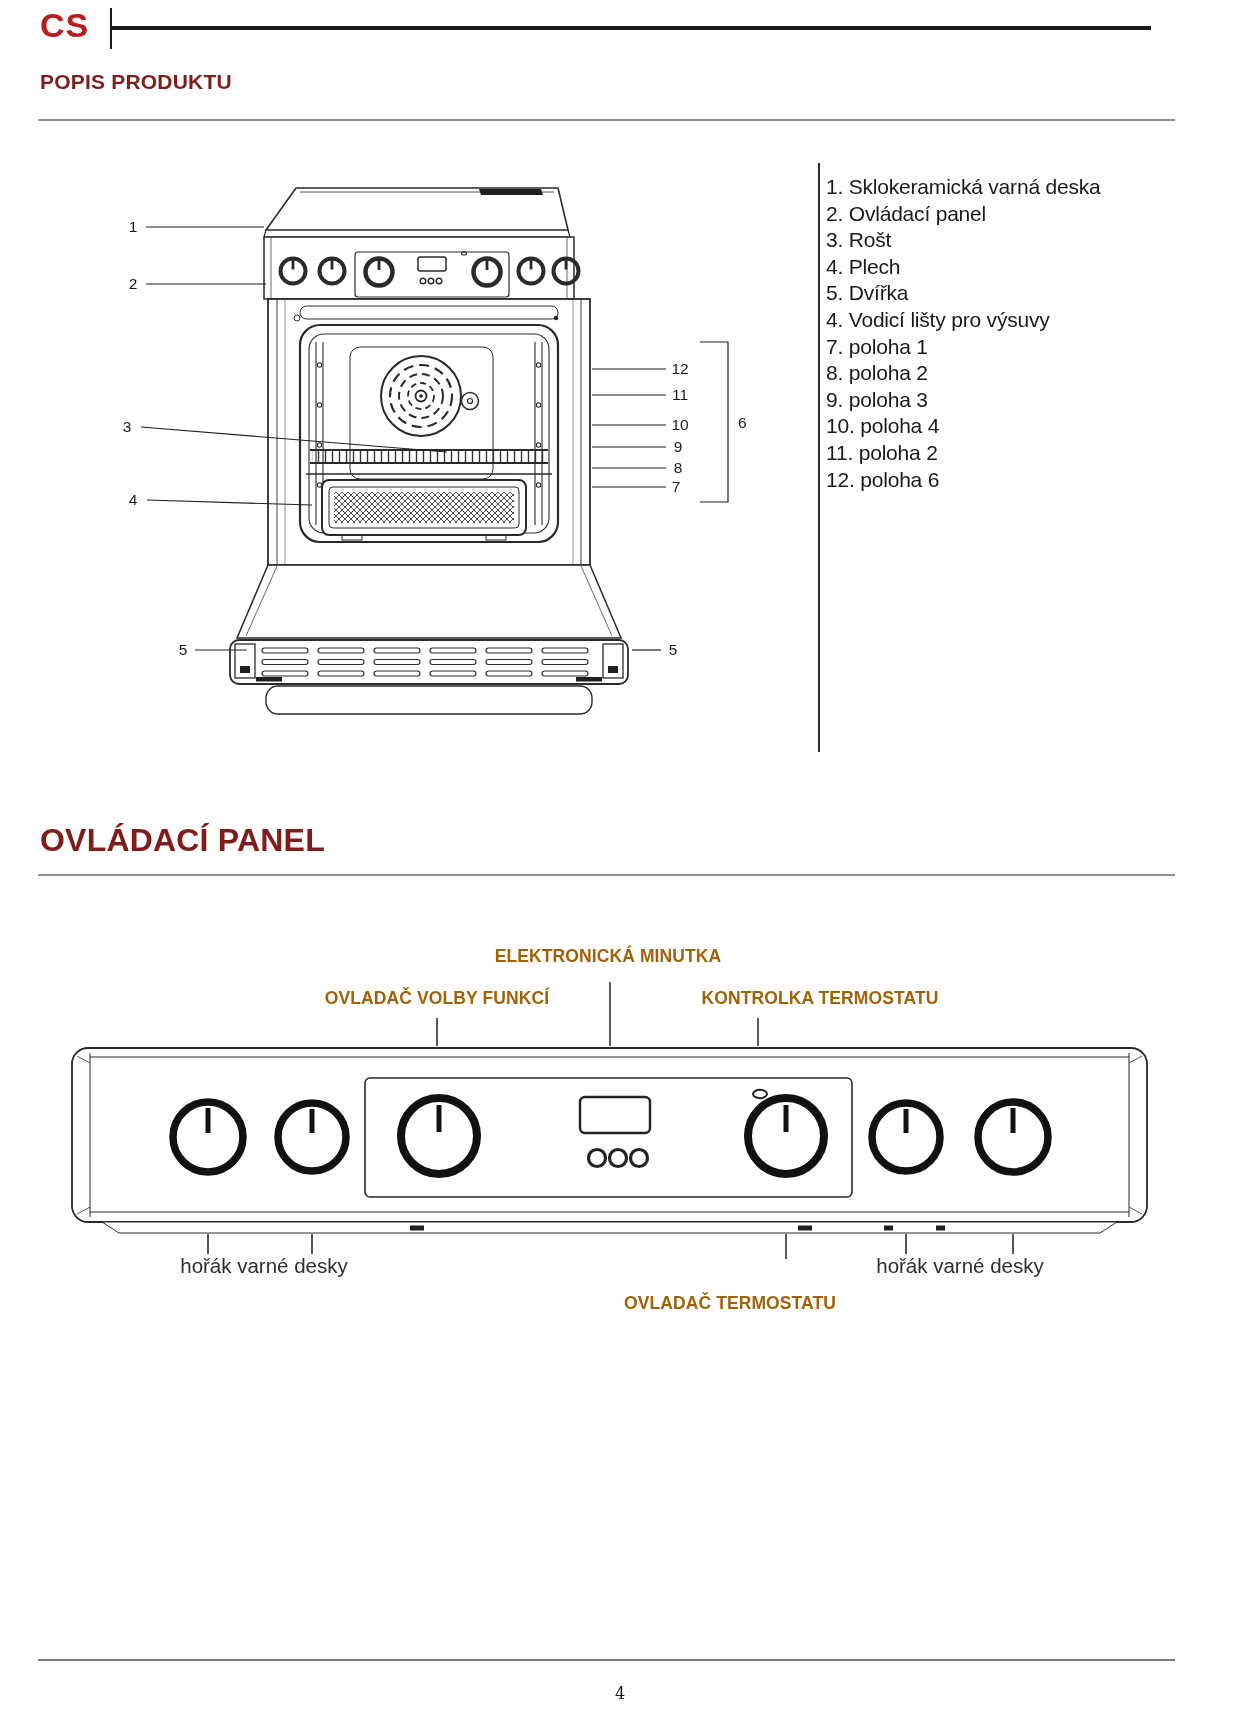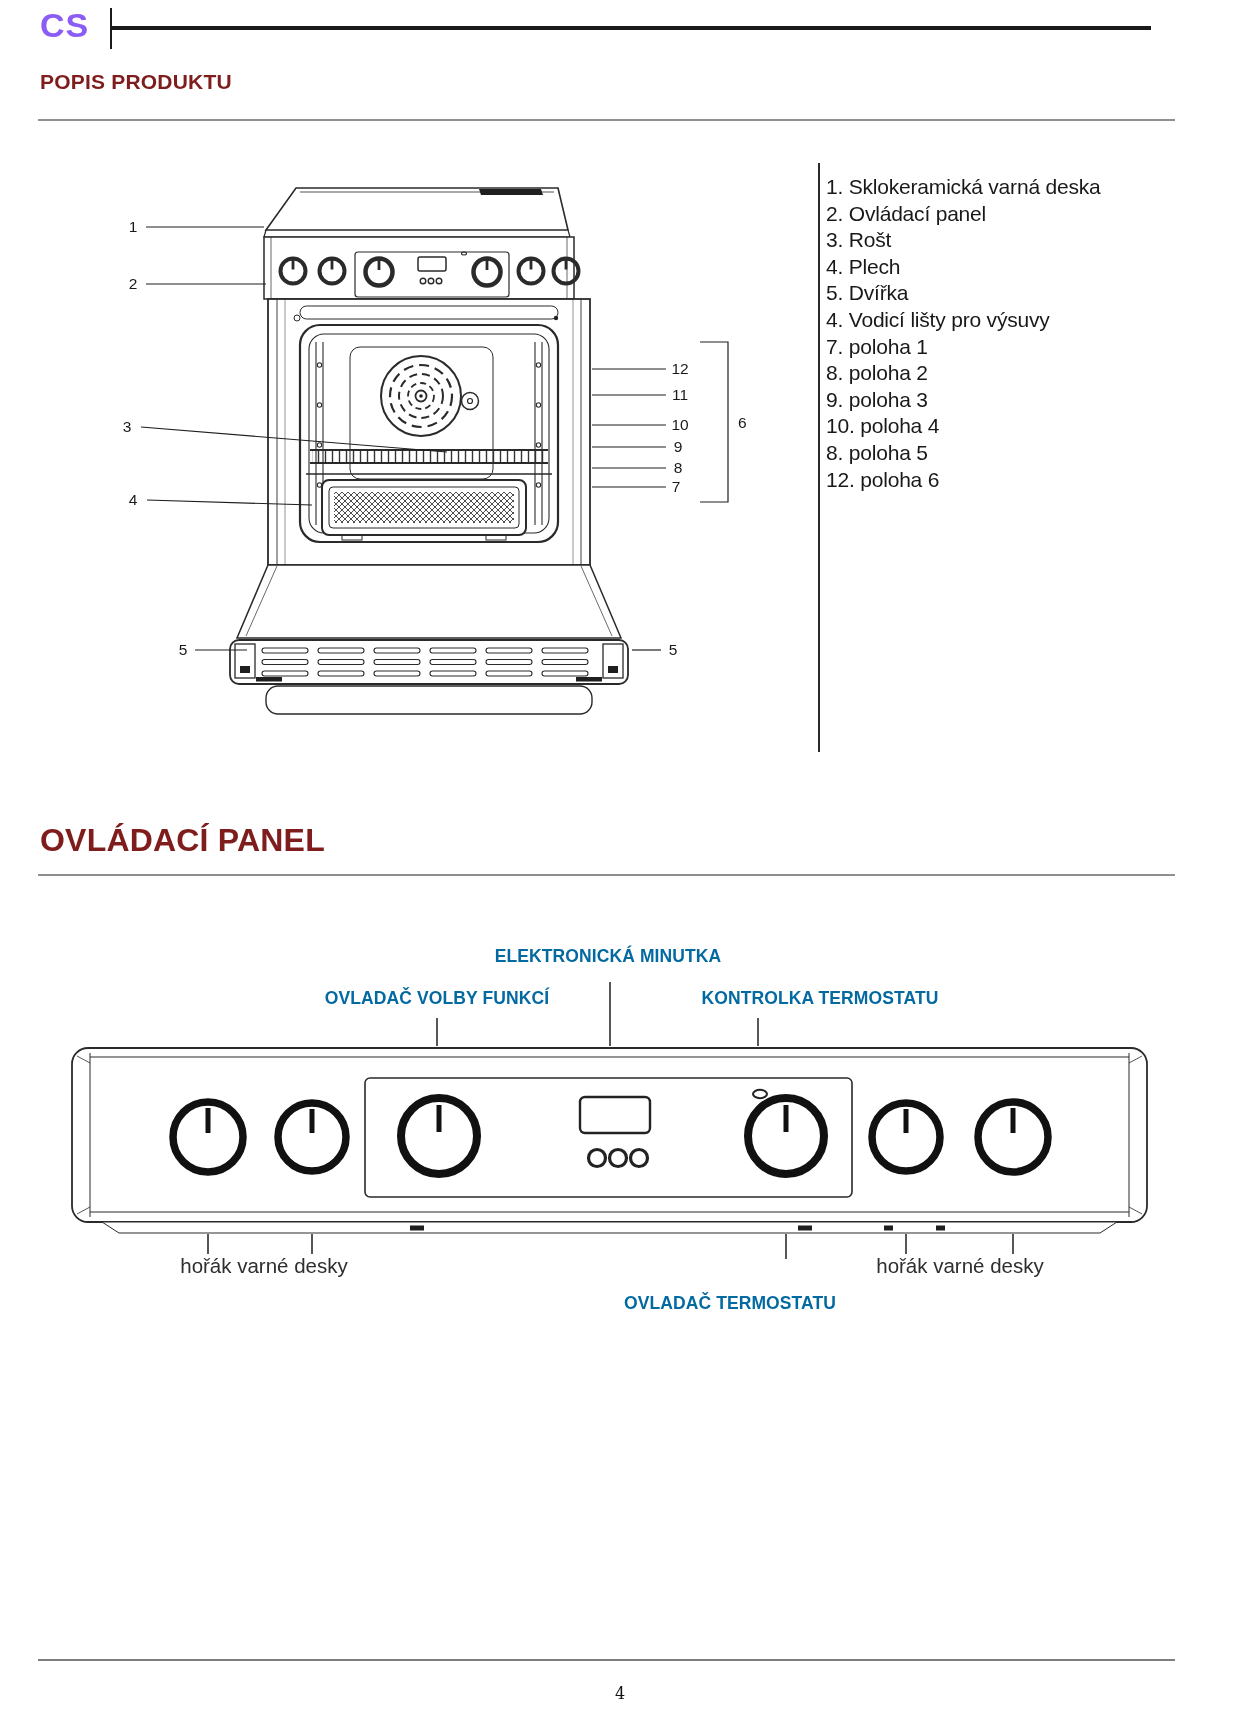--- a/index.html
+++ b/index.html
@@ -3,21 +3,21 @@
 <meta charset="utf-8">
 <style>
   * { margin:0; padding:0; box-sizing:border-box; }
   body { background:#e8e8e8; font-family:"Liberation Sans","DejaVu Sans",sans-serif; }
   .page {
     position:relative; width:1240px; height:1719px; background:#ffffff;
     margin:0 auto; overflow:hidden; color:#1a1a1a;
   }
   .abs { position:absolute; }
   
-  .lang-code { left:40px; top:6px; font-size:34px; font-weight:bold; letter-spacing:1px; color:#8b5cf6; }
+  .lang-code { left:40px; top:6px; font-size:34px; font-weight:bold; letter-spacing:1px; color:#b91c1c; }
   .hdr-tick { left:110px; top:8px; width:2px; height:41px; background:#1a1a1a; }
   .hdr-line { left:111px; top:26px; width:1040px; height:3.5px; background:#1a1a1a; }
   
   .sec-title { font-weight:bold; color:#7f1d1d; letter-spacing:0.2px; }
   .title-product { left:40px; top:70px; font-size:21px; }
   .title-panel   { left:40px; top:822px; font-size:32px;text-align:center; }
   .rule { background:#8f8f8f; height:1.5px; }
   .rule-product { left:38px; top:119px; width:1137px; }
   .rule-panel   { left:38px; top:874px; width:1137px; height:2px; }
   .rule-footer  { left:38px; top:1659px; width:1137px; background:#7d7d7d; }
@@ -25,21 +25,21 @@
   .parts-divider { left:818px; top:163px; width:2px; height:589px; background:#2a2a2a; }
   .parts-list { left:826px; top:174px; list-style:none; }
   .parts-list li { font-size:21px; line-height:26.6px; color:#191919; letter-spacing:-0.2px; white-space:nowrap; }
   
   svg { position:absolute; overflow:visible; }
   .svg-oven  { left:60px;  top:170px; }
   .svg-panel { left:50px;  top:935px; }
   text { font-family:"Liberation Sans","DejaVu Sans",sans-serif; fill:#1a1a1a; }
   
   .plabel { transform:translateX(-50%); white-space:nowrap; text-align:center; }
-  .plabel-b { font-weight:bold; font-size:17.5px; color:#0369a1; letter-spacing:0.1px; }
+  .plabel-b { font-weight:bold; font-size:17.5px; color:#a16207; letter-spacing:0.1px; }
   .plabel-r { font-size:20.5px; color:#2e2e2e; }
   .lbl-timer      { left:608px; top:946px; }
   .lbl-function   { left:437px; top:988px; }
   .lbl-kontrolka  { left:820px; top:988px; }
   .lbl-termostat  { left:730px; top:1262px;margin-top:31px; }
   .lbl-horak-l    { left:264px; top:1254px; }
   .lbl-horak-r    { left:960px; top:1254px; }
   
   .page-number { left:0; top:1684px; width:1240px; text-align:center;
                  font-family:"DejaVu Serif","Liberation Serif",serif; font-size:16px; color:#111; }
@@ -219,21 +219,21 @@
     <li>1. Sklokeramická varná deska</li>
     <li>2. Ovládací panel</li>
     <li>3. Rošt</li>
     <li>4. Plech</li>
     <li>5. Dvířka</li>
     <li>4. Vodicí lišty pro výsuvy</li>
     <li>7. poloha 1</li>
     <li>8. poloha 2</li>
     <li>9. poloha 3</li>
     <li>10. poloha 4</li>
-    <li>8. poloha 5</li>
+    <li>11. poloha 2</li>
     <li>12. poloha 6</li>
   </ol>
 
   <div class="abs sec-title title-panel">OVLÁDACÍ PANEL</div>
   <div class="abs rule rule-panel"></div>
 
   <div class="abs plabel plabel-b lbl-timer">ELEKTRONICKÁ MINUTKA</div>
   <div class="abs plabel plabel-b lbl-function">OVLADAČ VOLBY FUNKCÍ</div>
   <div class="abs plabel plabel-b lbl-kontrolka">KONTROLKA TERMOSTATU</div>
   <div class="abs plabel plabel-b lbl-termostat">OVLADAČ TERMOSTATU</div>

